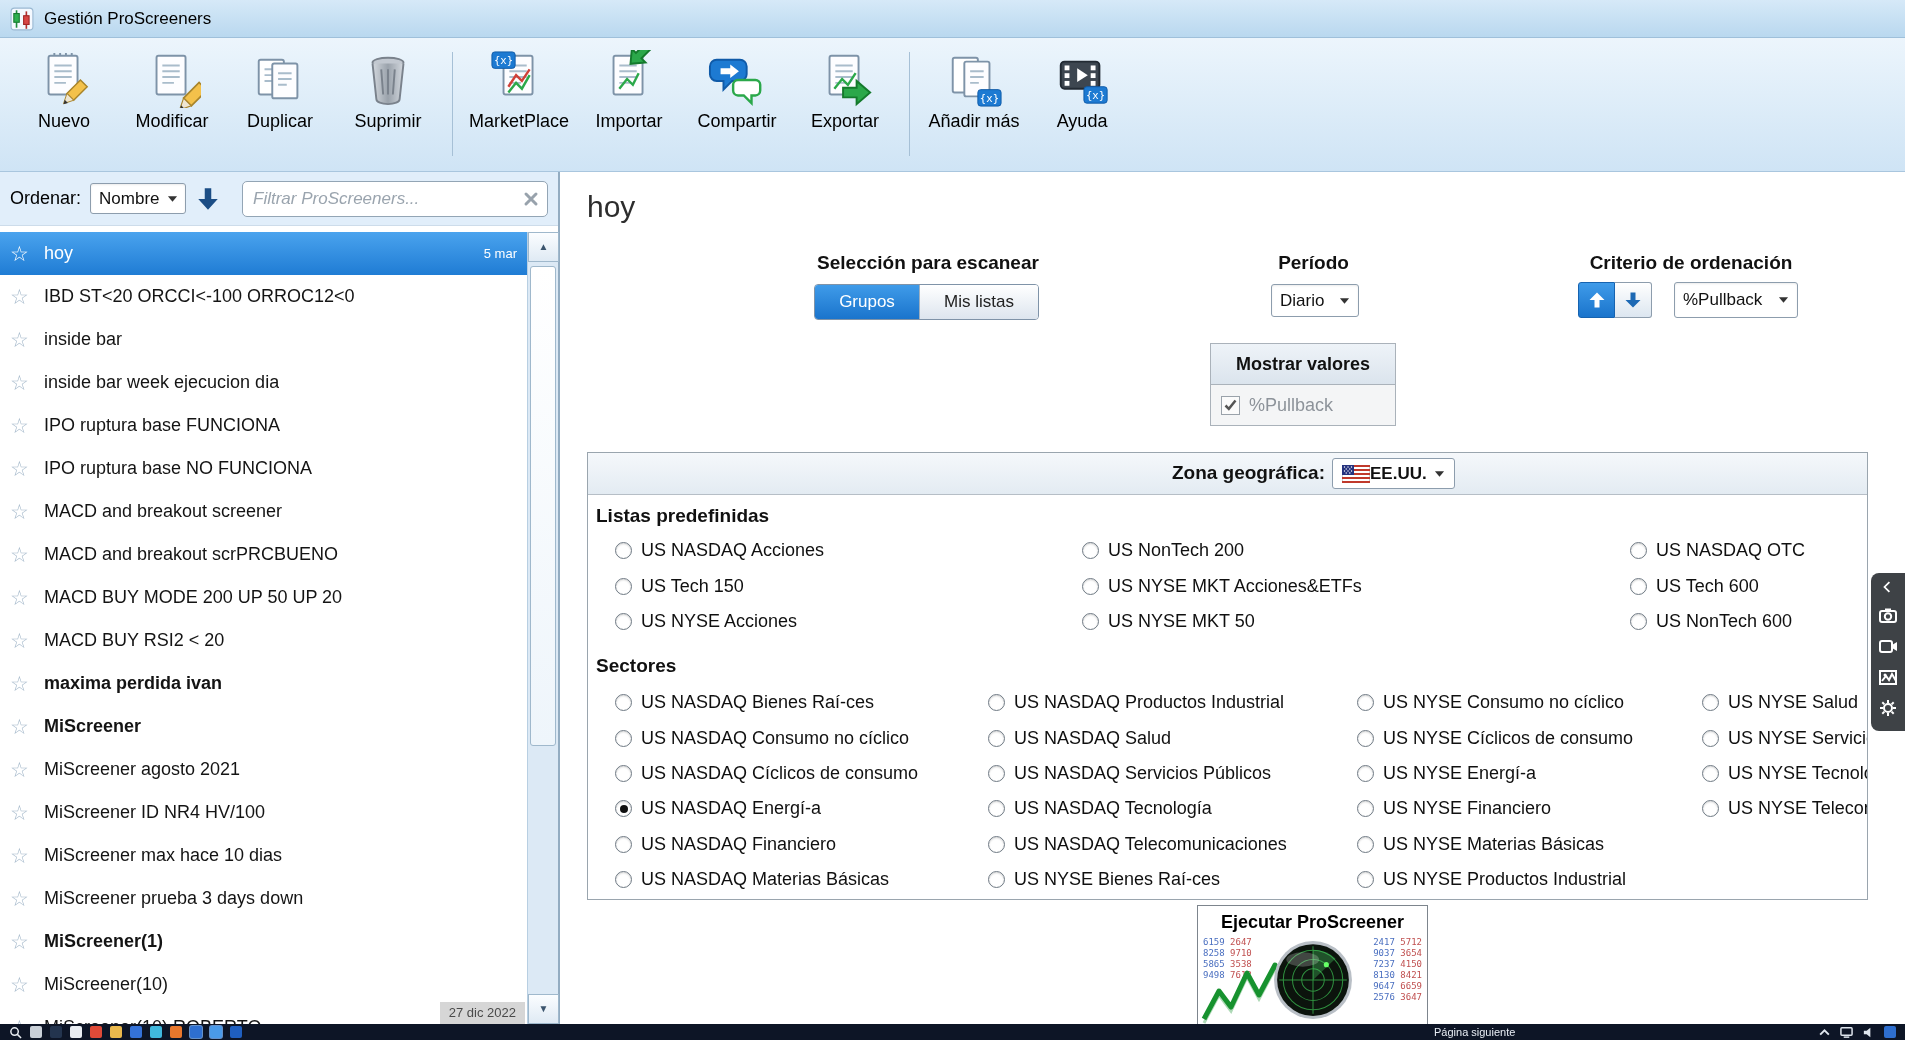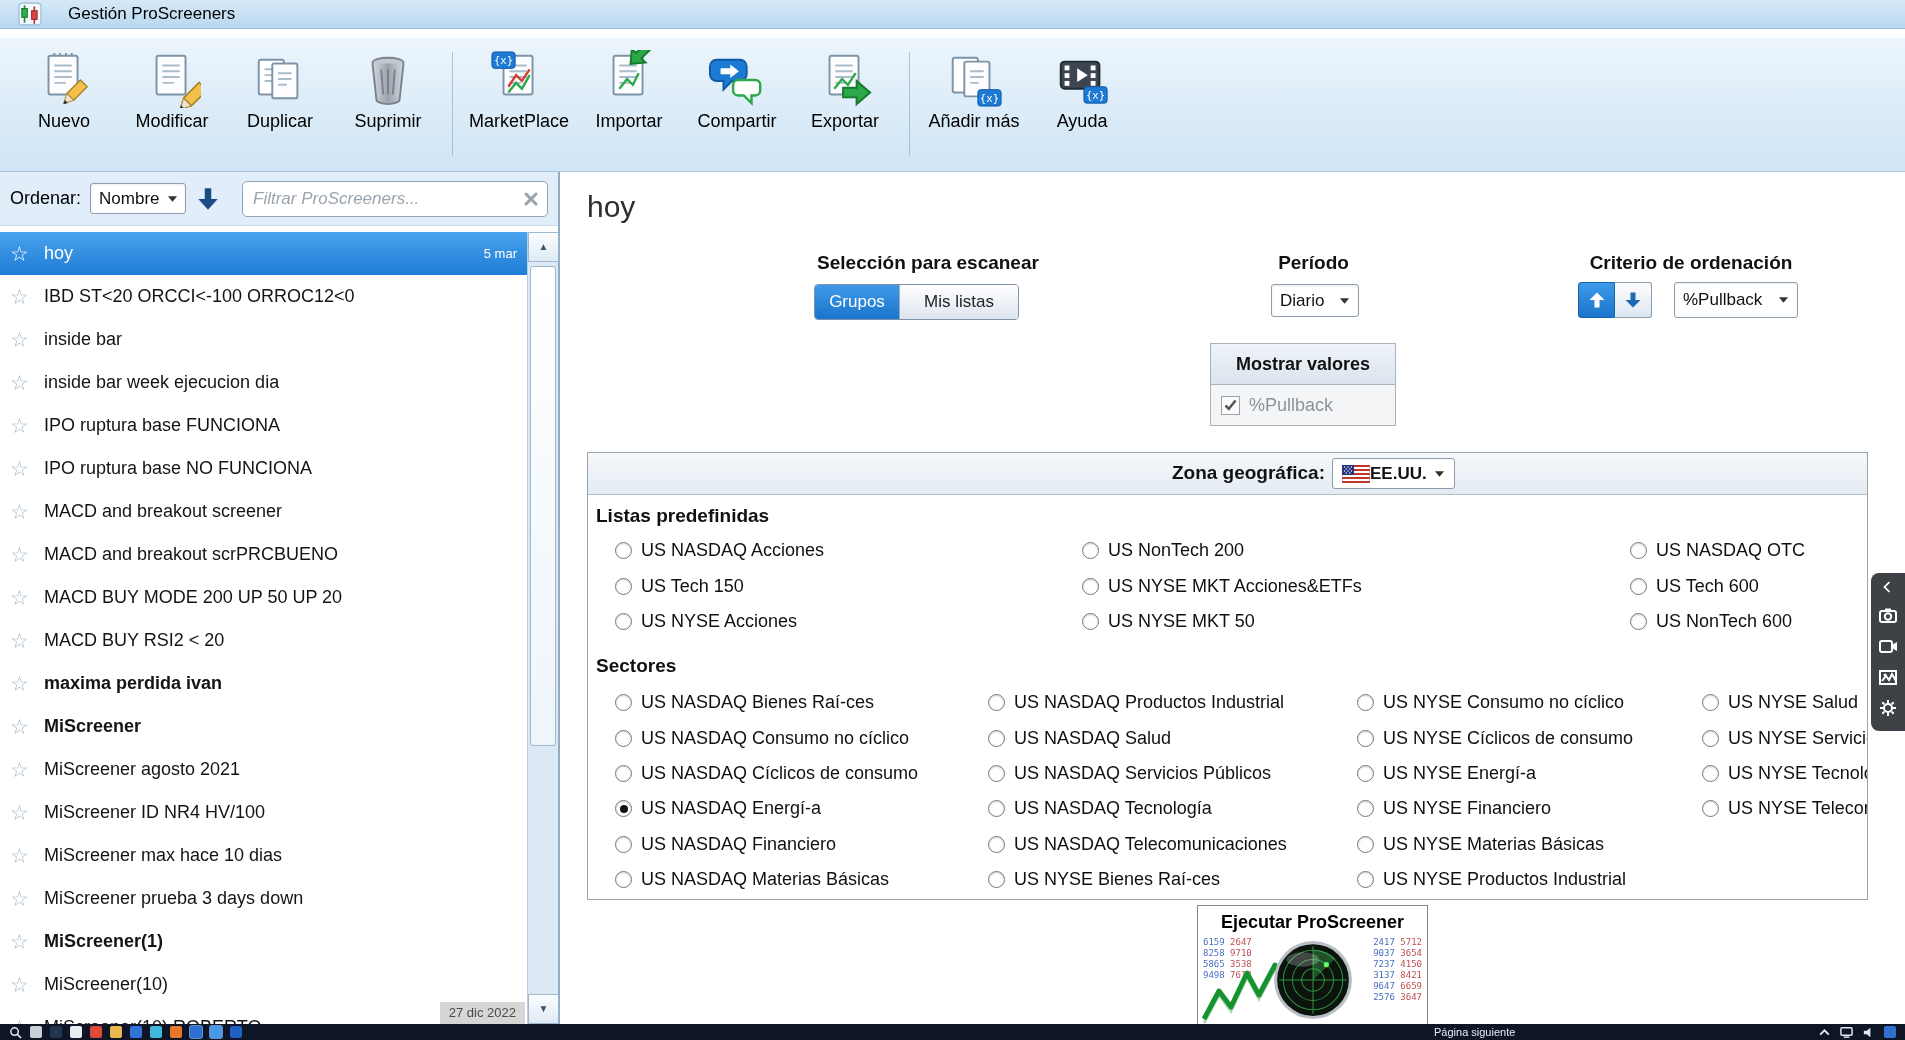--- a/index.html
+++ b/index.html
@@ -2,22 +2,22 @@
 <html><head>
 <meta charset="utf-8">
 <style>
   html,body{margin:0;padding:0;background:#fff;}
   body{font-family:"Liberation Sans",sans-serif;}
   .app{position:relative;width:1905px;height:1040px;overflow:hidden;background:#fff;}
   [data-icon]{display:inline-block;}
   [data-icon] svg{width:100%;height:100%;display:block;}
 
   
-  .titlebar{position:absolute;left:0;top:0;right:0;height:29px;background:linear-gradient(#d6e9f8,#b9d8ef);
-    border-bottom:1px solid #9fc0da;display:flex;align-items:center;gap:26px;padding-left:18px;box-sizing:border-box;}
+  .titlebar{position:absolute;left:0;top:0;right:0;height:38px;background:linear-gradient(#d6e9f8,#b9d8ef);
+    border-bottom:1px solid #9fc0da;display:flex;align-items:center;gap:10px;padding-left:10px;box-sizing:border-box;}
   .ticon16{width:24px;height:24px;}
   .ttext{font-size:17px;color:#000;}
 
   
   .toolbar{position:absolute;left:0;top:38px;right:0;height:134px;box-sizing:border-box;
     background:linear-gradient(#ecf5fc,#cfe4f5);border-bottom:1px solid #a9c6de;
     display:flex;align-items:flex-start;padding:8px 0 0 10px;}
   .tbtn{min-width:96px;padding:0 6px;display:flex;flex-direction:column;align-items:center;gap:3px;}
   .ticon{width:58px;height:58px;margin-top:4px;}
   .tlabel{font-size:18px;color:#000;white-space:nowrap;}
@@ -63,21 +63,21 @@
   
   .mainpane{position:absolute;left:562px;top:172px;width:1343px;height:852px;background:#fff;overflow:hidden;}
   .mtitle{position:absolute;left:25px;top:18px;font-size:30px;color:#2d2d2d;}
   .grouplabel{position:absolute;font-weight:bold;font-size:19px;color:#111;text-align:center;white-space:nowrap;}
   .scanlabel{left:216px;top:80px;width:300px;}
   .periodlabel{left:689px;top:80px;width:125px;}
   .critlabel{left:1005px;top:80px;width:248px;}
 
   .segmented{position:absolute;left:252px;top:112px;height:36px;display:flex;border:1px solid #7f93a8;border-radius:4px;overflow:hidden;box-sizing:border-box;}
   .segbtn{display:flex;align-items:center;justify-content:center;font-size:17px;}
-  .seg-on{width:84px;background:linear-gradient(#3f9be9,#1a74cc);color:#fff;}
+  .seg-on{width:104px;background:linear-gradient(#3f9be9,#1a74cc);color:#fff;}
   .seg-off{width:119px;background:linear-gradient(#ffffff,#dde5ee);color:#222;border-left:1px solid #9fb0c0;box-sizing:border-box;}
 
   .periodselect{position:absolute;left:709px;top:112px;width:88px;height:33px;}
   .sortup{position:absolute;left:1016px;top:110px;width:37px;height:36px;background:linear-gradient(#3f9be9,#1a74cc);
     border:1px solid #1663b0;border-radius:3px 0 0 3px;display:flex;align-items:center;justify-content:center;box-sizing:border-box;}
   .sortdown{position:absolute;left:1053px;top:110px;width:37px;height:36px;background:linear-gradient(#ffffff,#dce6f0);
     border:1px solid #8d9dad;border-left:none;border-radius:0 3px 3px 0;display:flex;align-items:center;justify-content:center;box-sizing:border-box;}
   .abtnicon{width:20px;height:20px;}
   .critselect{position:absolute;left:1112px;top:110px;width:124px;height:36px;}
 
@@ -695,21 +695,21 @@
               </g>
               <path d="M40 40 L40 11 A29 29 0 0 1 62 19 Z" fill="rgba(80,230,110,.30)"></path>
               <circle cx="53" cy="25" r="2.5" fill="#66ff66"></circle>
               <ellipse cx="30" cy="20" rx="16" ry="7" fill="rgba(255,255,255,.22)"></ellipse>
             </svg>
           </span>
         <div class="nums numsR" id="numsR">
             <div class="numrow"><span class="n1">2417</span> <span class="n2">5712</span></div>
             <div class="numrow"><span class="n1">9037</span> <span class="n2">3654</span></div>
             <div class="numrow"><span class="n1">7237</span> <span class="n2">4150</span></div>
-            <div class="numrow"><span class="n1">3137</span> <span class="n2">8421</span></div>
+            <div class="numrow"><span class="n1">8130</span> <span class="n2">8421</span></div>
             <div class="numrow"><span class="n1">9647</span> <span class="n2">6659</span></div>
             <div class="numrow"><span class="n1">2576</span> <span class="n2">3647</span></div>
           </div>
       </div>
     </div>
   </div>
 
   <div class="floattools">
     <div class="ftcell ftsmall">
         <span data-icon="chevron-left-icon">

